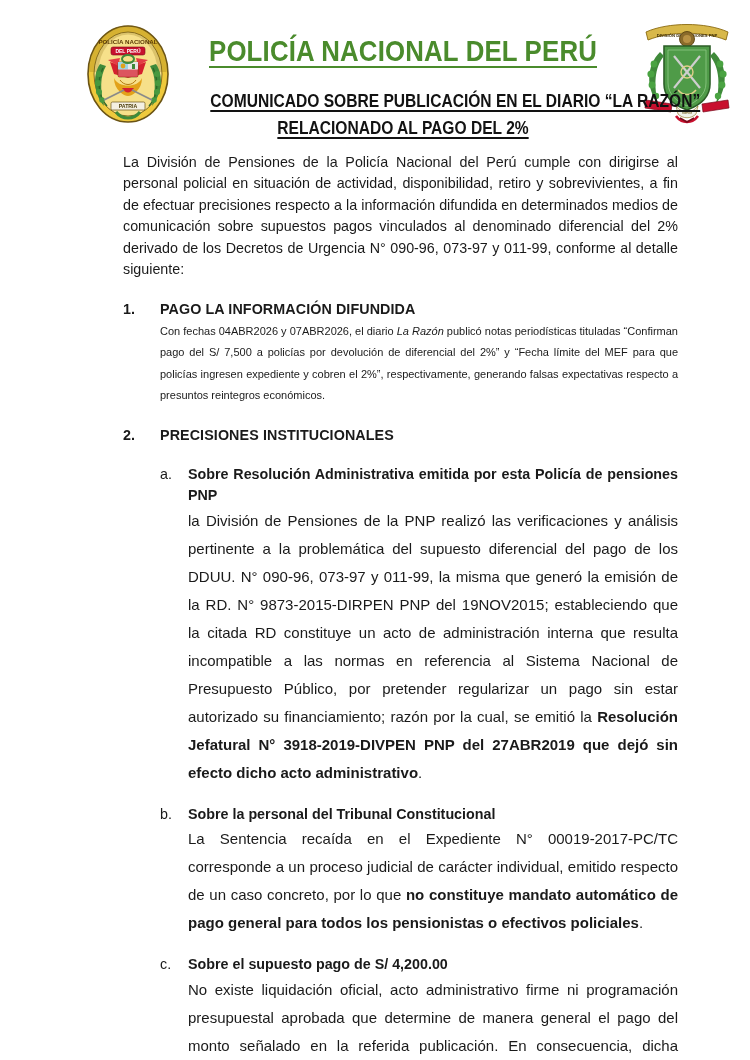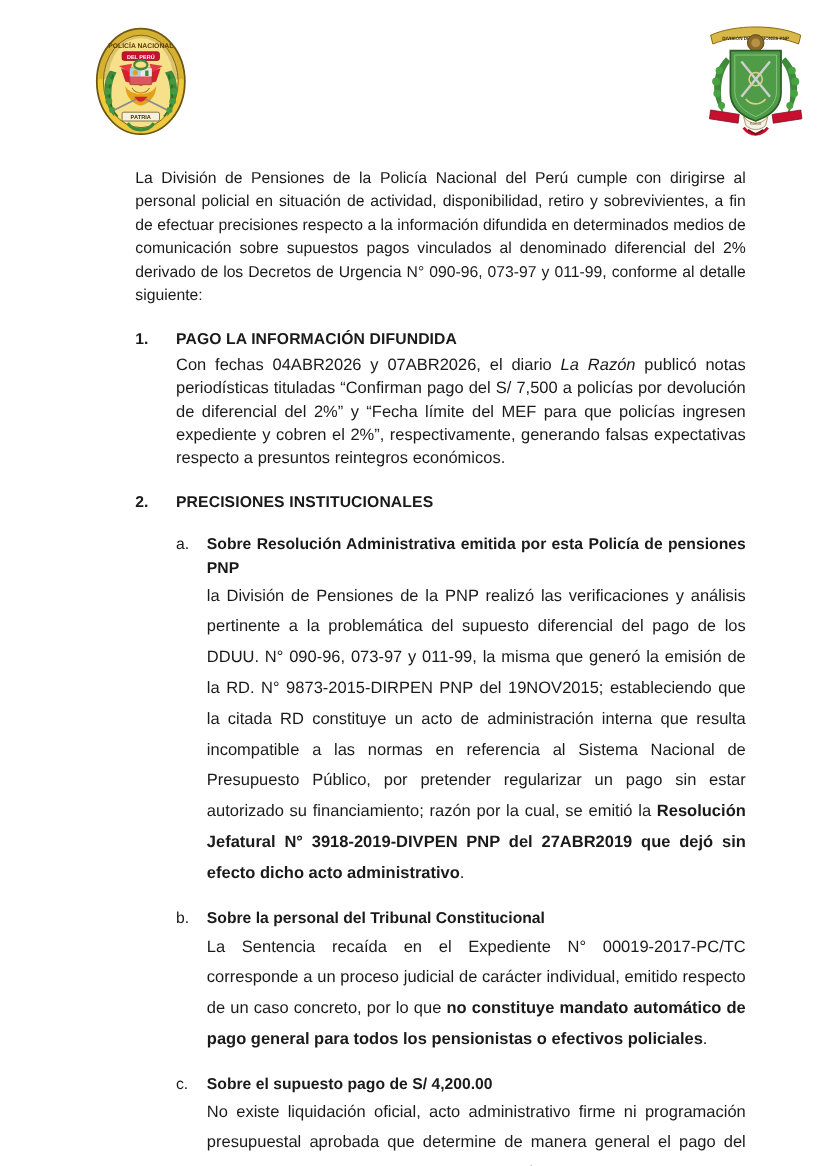--- a/index.html
+++ b/index.html
@@ -113,21 +113,21 @@
     margin-left: 37px;
     width: 518px;
   }
   .section-heading {
     font-size: 14.3px;
     font-weight: bold;
     line-height: 21.4px;
     letter-spacing: 0.1px;
   }
   .section-text {
-    font-size: 15px;
+    font-size: 11px;
     line-height: 21.4px;
     text-align: justify;
   }
   .subsection {
     position: relative;
     margin-top: 17px;
     padding-left: 160px;
   }
   .sub-letter {
     position: absolute;
@@ -243,20 +243,27 @@
       <path d="M8 86 L34 90 L33 98 L7 94 Z" fill="#c8102e" stroke="#7a0a1c" stroke-width="0.7"></path>
       <path d="M90 86 L64 90 L65 98 L91 94 Z" fill="#c8102e" stroke="#7a0a1c" stroke-width="0.7"></path>
       <path d="M38 92 C44 100 54 100 60 92 L58 100 C53 105 45 105 40 100 Z" fill="#f2f2ea" stroke="#8a6a10" stroke-width="0.6"></path>
       <text x="49" y="99.5" font-size="4" font-family="Liberation Sans, sans-serif" fill="#6a5210" text-anchor="middle">honor</text>
 
       <path d="M38 102 C44 110 54 110 60 102" fill="none" stroke="#c8102e" stroke-width="2.6"></path>
       <path d="M42 104 L49 108 L56 104" fill="none" stroke="#7a0a1c" stroke-width="1.6"></path>
     </svg>
   </div>
 
+  <div class="header-titles">
+    <h1 class="main-title">POLICÍA NACIONAL DEL PERÚ</h1>
+    <div class="sub-title">
+      <span>COMUNICADO SOBRE PUBLICACIÓN EN EL DIARIO “LA RAZÓN”</span><br>
+      <span>RELACIONADO AL PAGO DEL 2%</span>
+    </div>
+  </div>
 </div>
 
 <div class="doc-body">
 
   <p class="para">La División de Pensiones de la Policía Nacional del Perú cumple con dirigirse al personal policial en situación de actividad, disponibilidad, retiro y sobrevivientes, a fin de efectuar precisiones respecto a la información difundida en determinados medios de comunicación sobre supuestos pagos vinculados al denominado diferencial del 2% derivado de los Decretos de Urgencia N° 090-96, 073-97 y 011-99, conforme al detalle siguiente:</p>
 
   <div class="section">
     <div class="section-num">1.</div>
     <div class="section-body">
       <div class="section-heading">PAGO LA INFORMACIÓN DIFUNDIDA</div>

